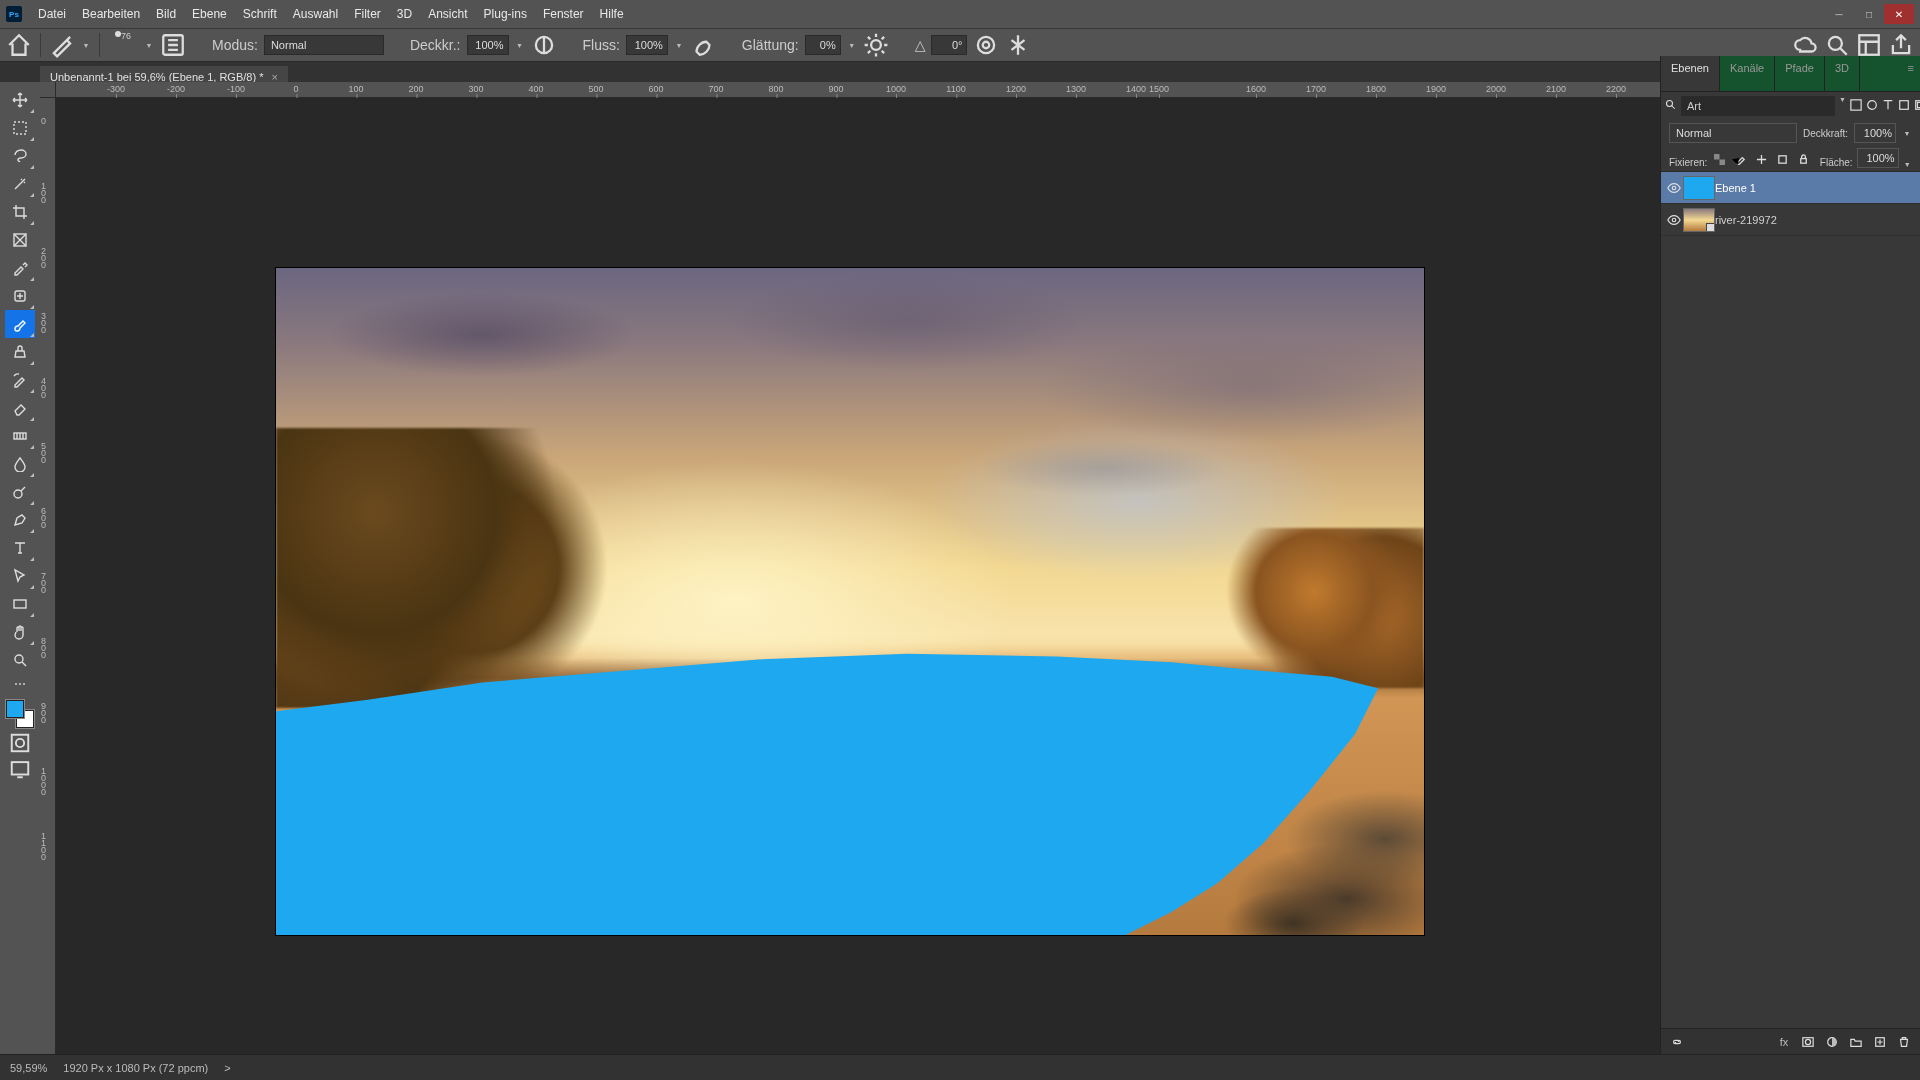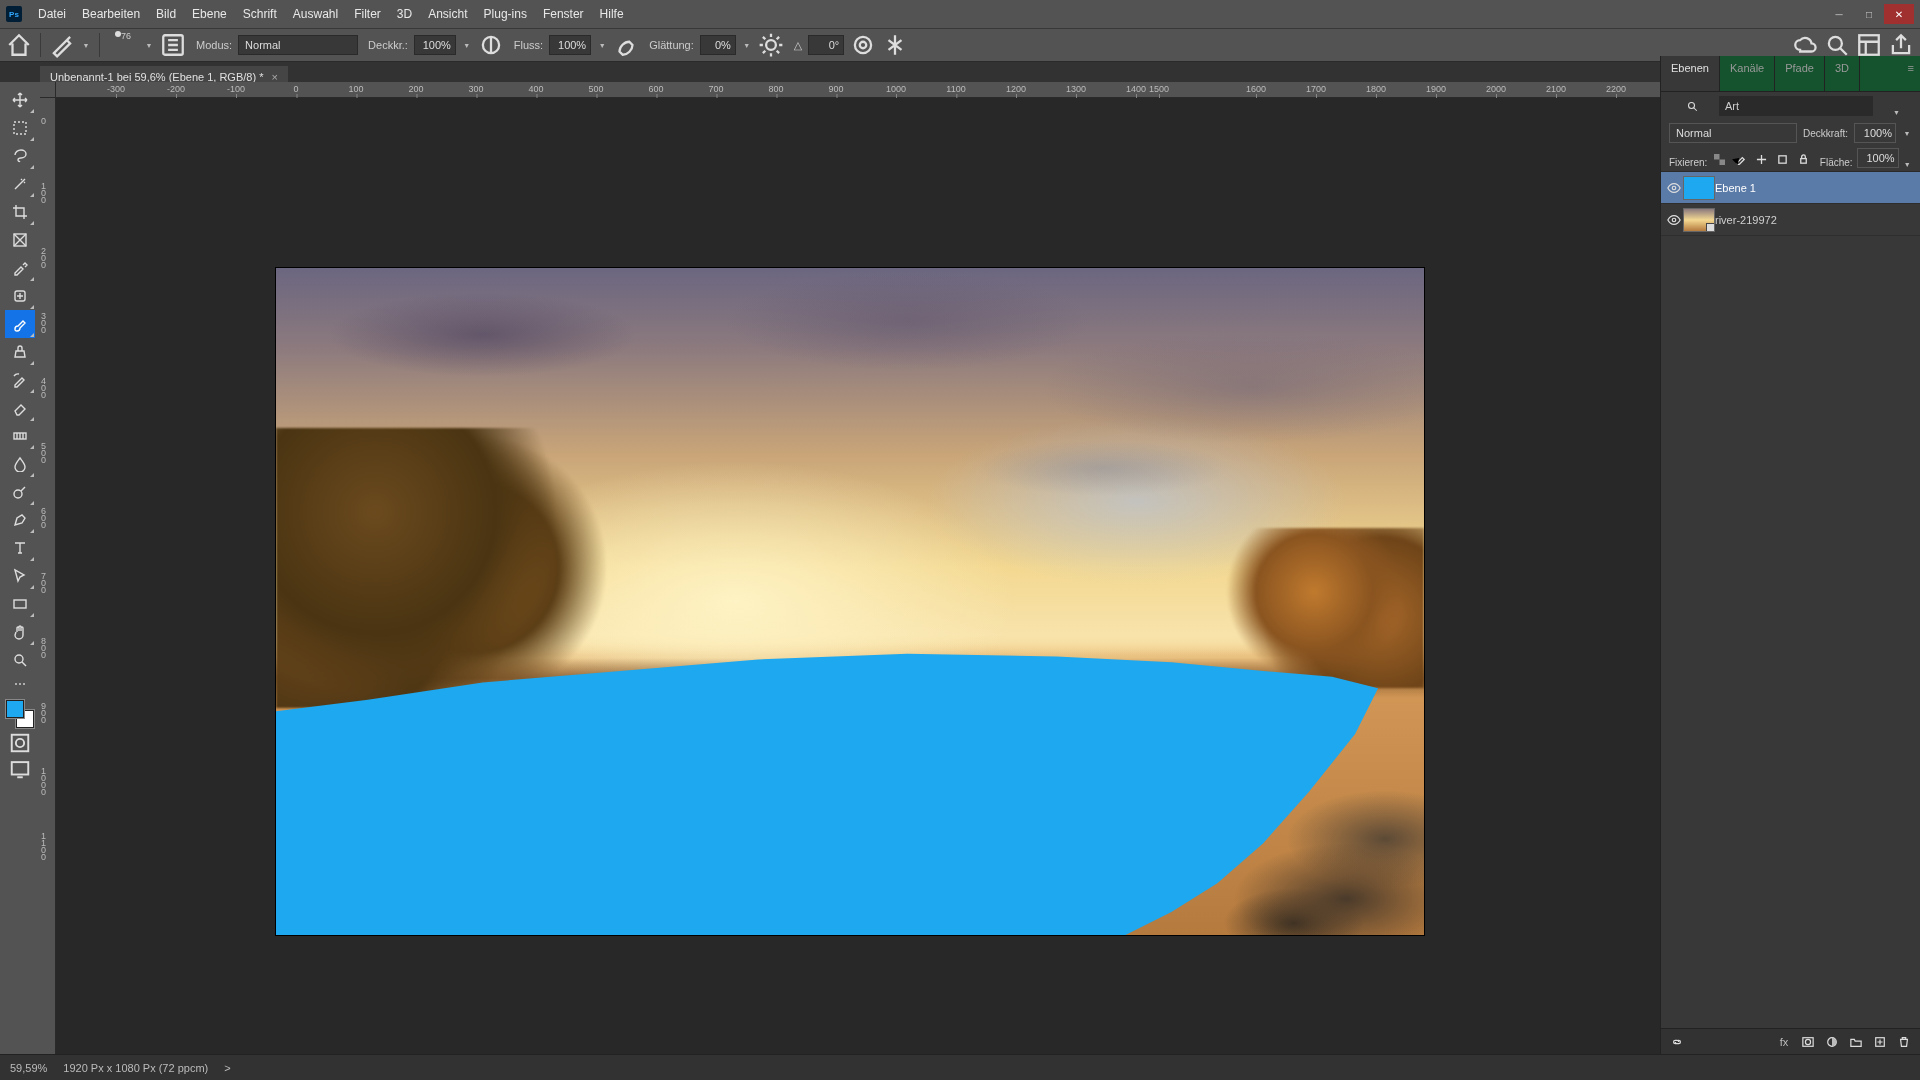--- a/index.html
+++ b/index.html
@@ -10,21 +10,21 @@
 .menubar .logo { width: 16px; height: 16px; background: #001e36; color: #31a8ff; font-size: 8px; font-weight: bold; display: flex; align-items: center; justify-content: center; border-radius: 2px; margin-right: 8px; }
 .menubar .menu-item { padding: 3px 8px; color: #e8e8e8; font-size: 12px; cursor: default; }
 .menubar .spacer { flex: 1; }
 .menubar .win-btn { width: 30px; height: 20px; display: flex; align-items: center; justify-content: center; color: #ccc; font-size: 10px; }
 .win-btn.close { background: #a03030; color: #fff; }
 
 
 .optionsbar { height: 34px; background: #535353; border-top: 1px solid #383838; border-bottom: 1px solid #2a2a2a; display: flex; align-items: center; padding: 0 6px; gap: 6px; }
 .opt-btn { width: 26px; height: 26px; display: flex; align-items: center; justify-content: center; border-radius: 2px; }
 .opt-sep { width: 1px; height: 24px; background: #3a3a3a; margin: 0 2px; }
-.opt-label { font-size: 11px; color: #ccc; margin-left: 4px; }
+.opt-label { font-size: 14px; color: #ccc; margin-left: 20px; }
 .opt-select { background: #383838; border: 1px solid #2a2a2a; color: #ddd; font-size: 11px; padding: 2px 18px 2px 6px; height: 20px; appearance: none; position: relative; }
 .opt-num { background: #383838; border: 1px solid #2a2a2a; color: #ddd; font-size: 11px; padding: 2px 4px; height: 20px; width: 42px; text-align: right; }
 .opt-small { width: 36px; }
 .brush-preview { width: 30px; height: 28px; display: flex; flex-direction: row; justify-content: center; }
 .brush-dot { width: 6px; height: 6px; background: #ddd; border-radius: 50%; }
 .dropdown-caret { width: 10px; display:flex; align-items:center; justify-content:center; color:#bbb; font-size:7px; }
 .opt-spacer { flex: 1; }
 
 
 .doctabs { height: 26px; background: #323232; display: flex; align-items: flex-end; padding-left: 40px; }
@@ -81,21 +81,21 @@
   radial-gradient(ellipse 100px 50px at 50% 95%, #3a2e20, transparent 70%);
   clip-path: polygon(40% 20%, 100% 0, 100% 100%, 0 100%); }
 .blue-paint { position:absolute; left:0; top:380px; right:0; bottom:0; background:#1ea8ef;
   clip-path: polygon(0 22%, 8% 18%, 18% 12%, 30% 8%, 42% 4%, 55% 2%, 68% 3%, 78% 5%, 86% 8%, 92% 10%, 96% 14%, 94% 30%, 90% 50%, 86% 68%, 82% 82%, 78% 92%, 74% 100%, 0 100%); }
 
 
 .right-panels { position: absolute; right: 0; top: 56px; width: 260px; bottom: 26px; background: #383838; border-left: 1px solid #222; display: flex; flex-direction: column; }
 .panel-tabs { height: 36px; background: #14532d; display: flex; align-items: stretch; border-bottom: 1px solid #222; }
 .panel-tab { padding: 6px 10px; font-size: 11px; color: #999; border-right: 1px solid #222; }
 .panel-tab.active { background: #383838; color: #e0e0e0; }
-.panel-row { display: flex; align-items: flex-end; gap: 20px; padding: 4px 26px; height: 28px; }
+.panel-row { display: flex; align-items: flex-start; gap: 4px; padding: 4px 4px; height: 28px; }
 .panel-row .search-input { flex: 1; background: #2a2a2a; border: none; color: #ccc; font-size: 11px; padding: 3px 6px; height: 20px; }
 .icon-btn { width: 18px; height: 18px; display: flex; align-items: center; justify-content: center; color: #ccc; }
 .blend-row { display: flex; align-items: center; padding: 2px 8px; gap: 6px; height: 26px; }
 .blend-select { flex: 1; background: #383838; border: 1px solid #555; color: #ddd; font-size: 11px; padding: 2px 6px; height: 20px; appearance: none; }
 .pct-input { width: 42px; background: #383838; border: 1px solid #555; color: #ddd; font-size: 11px; padding: 2px 3px; height: 20px; text-align: right; }
 .lock-row { display: flex; align-items: flex-end; padding: 3px 8px; gap: 4px; height: 26px; border-bottom: 1px solid #2a2a2a; }
 .layers-list { flex: 1; overflow: auto; background: #383838; }
 .layer { display: flex; align-items: center; height: 32px; border-bottom: 1px solid #2e2e2e; padding: 0 4px; }
 .layer.selected { background: #5a7aa8; color: #fff; }
 .layer .eye { width: 18px; height: 18px; display: flex; align-items: center; justify-content: center; }

